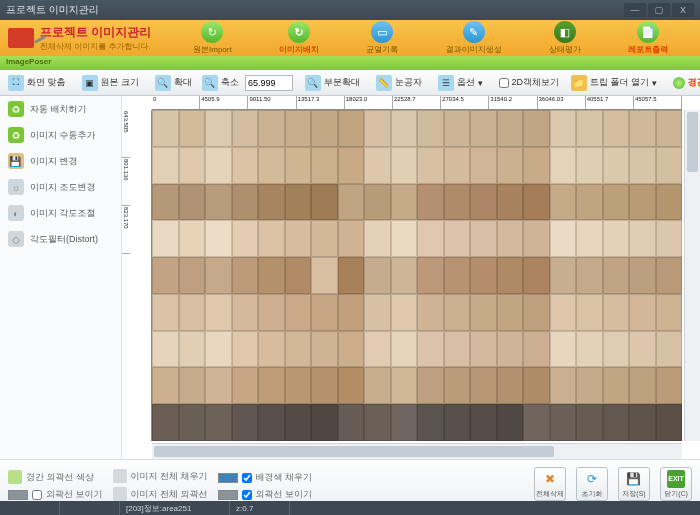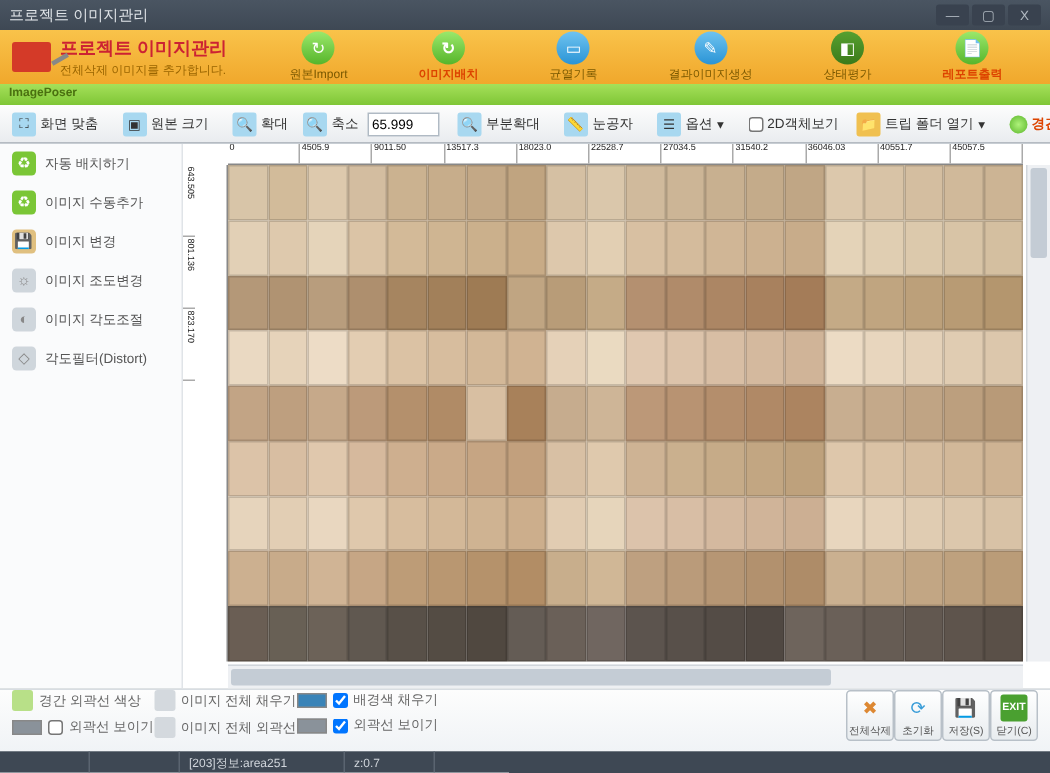--- a/index.html
+++ b/index.html
@@ -50,21 +50,21 @@
 .ruler-top div { flex: 1; border-right: 1px solid #aaa; padding-left: 1px; position: relative; }
 .ruler-left { position: absolute; top: 14px; left: 0; bottom: 18px; width: 30px; font-size: 6px; color: #222; border-right: 1px solid #888; background: #fff; }
 .ruler-left div { height: 48px; border-bottom: 1px solid #aaa; writing-mode: vertical-rl; text-orientation: mixed; padding: 1px; }
 .stage { position: absolute; top: 14px; left: 30px; right: 18px; bottom: 18px; background: #fff; display: grid; grid-template-columns: repeat(20, 1fr); grid-template-rows: repeat(9, 1fr); }
 .cell { border: 1px solid rgba(0,0,0,0.15); }
 .scroll-v { position: absolute; top: 14px; right: 0; bottom: 18px; width: 16px; background: #eef0f3; border-left: 1px solid #d0d5db; }
 .scroll-v::after { content:""; position:absolute; top:2px; left:2px; right:2px; height:60px; background:#c4ccd5; border-radius:2px; }
 .scroll-h { position: absolute; left: 30px; right: 18px; bottom: 0; height: 16px; background: #eef0f3; border-top: 1px solid #d0d5db; }
 .scroll-h::after { content:""; position:absolute; left:2px; top:2px; bottom:2px; width:400px; background:#c4ccd5; border-radius:2px; }
 
-.options { height: 42px; background: linear-gradient(#fdfdfd,#f0f3f6); border-top: 1px solid #d8dde2; display: flex; align-items: flex-start; padding: 0 8px; font-size: 9px; color: #666; }
+.options { height: 42px; background: linear-gradient(#fdfdfd,#f0f3f6); border-top: 1px solid #d8dde2; display: flex; align-items: flex-end; padding: 0 8px; font-size: 9px; color: #666; gap: 10px; }
 .options .col { display: flex; flex-direction: column; gap: 4px; }
 .opt-row { display: flex; align-items: center; gap: 4px; }
 .swatch { width: 20px; height: 10px; background: #3a84b8; border: 1px solid #888; }
 .swatch.grey { background: #8a929a; }
 .opt-icon { width: 14px; height: 14px; background: #b8e088; border-radius: 2px; }
 .opt-icon.grey { background: #d4d9de; }
 .opts-spacer { flex: 1; }
 .big-btn { width: 32px; height: 34px; border: 1px solid #b8c0c8; border-radius: 3px; background: linear-gradient(#fff,#e8ecef); display: flex; flex-direction: column; align-items: center; justify-content: center; gap: 1px; font-size: 7px; color: #555; cursor: pointer; }
 .big-btn .bico { width: 18px; height: 18px; border-radius: 2px; display: flex; align-items: center; justify-content: center; font-size: 12px; }
 .bico.del { color: #d83; } .bico.ref { color: #3a9dd8; } .bico.save { color: #3a6db8; } .bico.exit { background: #4aa030; color: #fff; font-size: 7px; font-weight: bold; }

